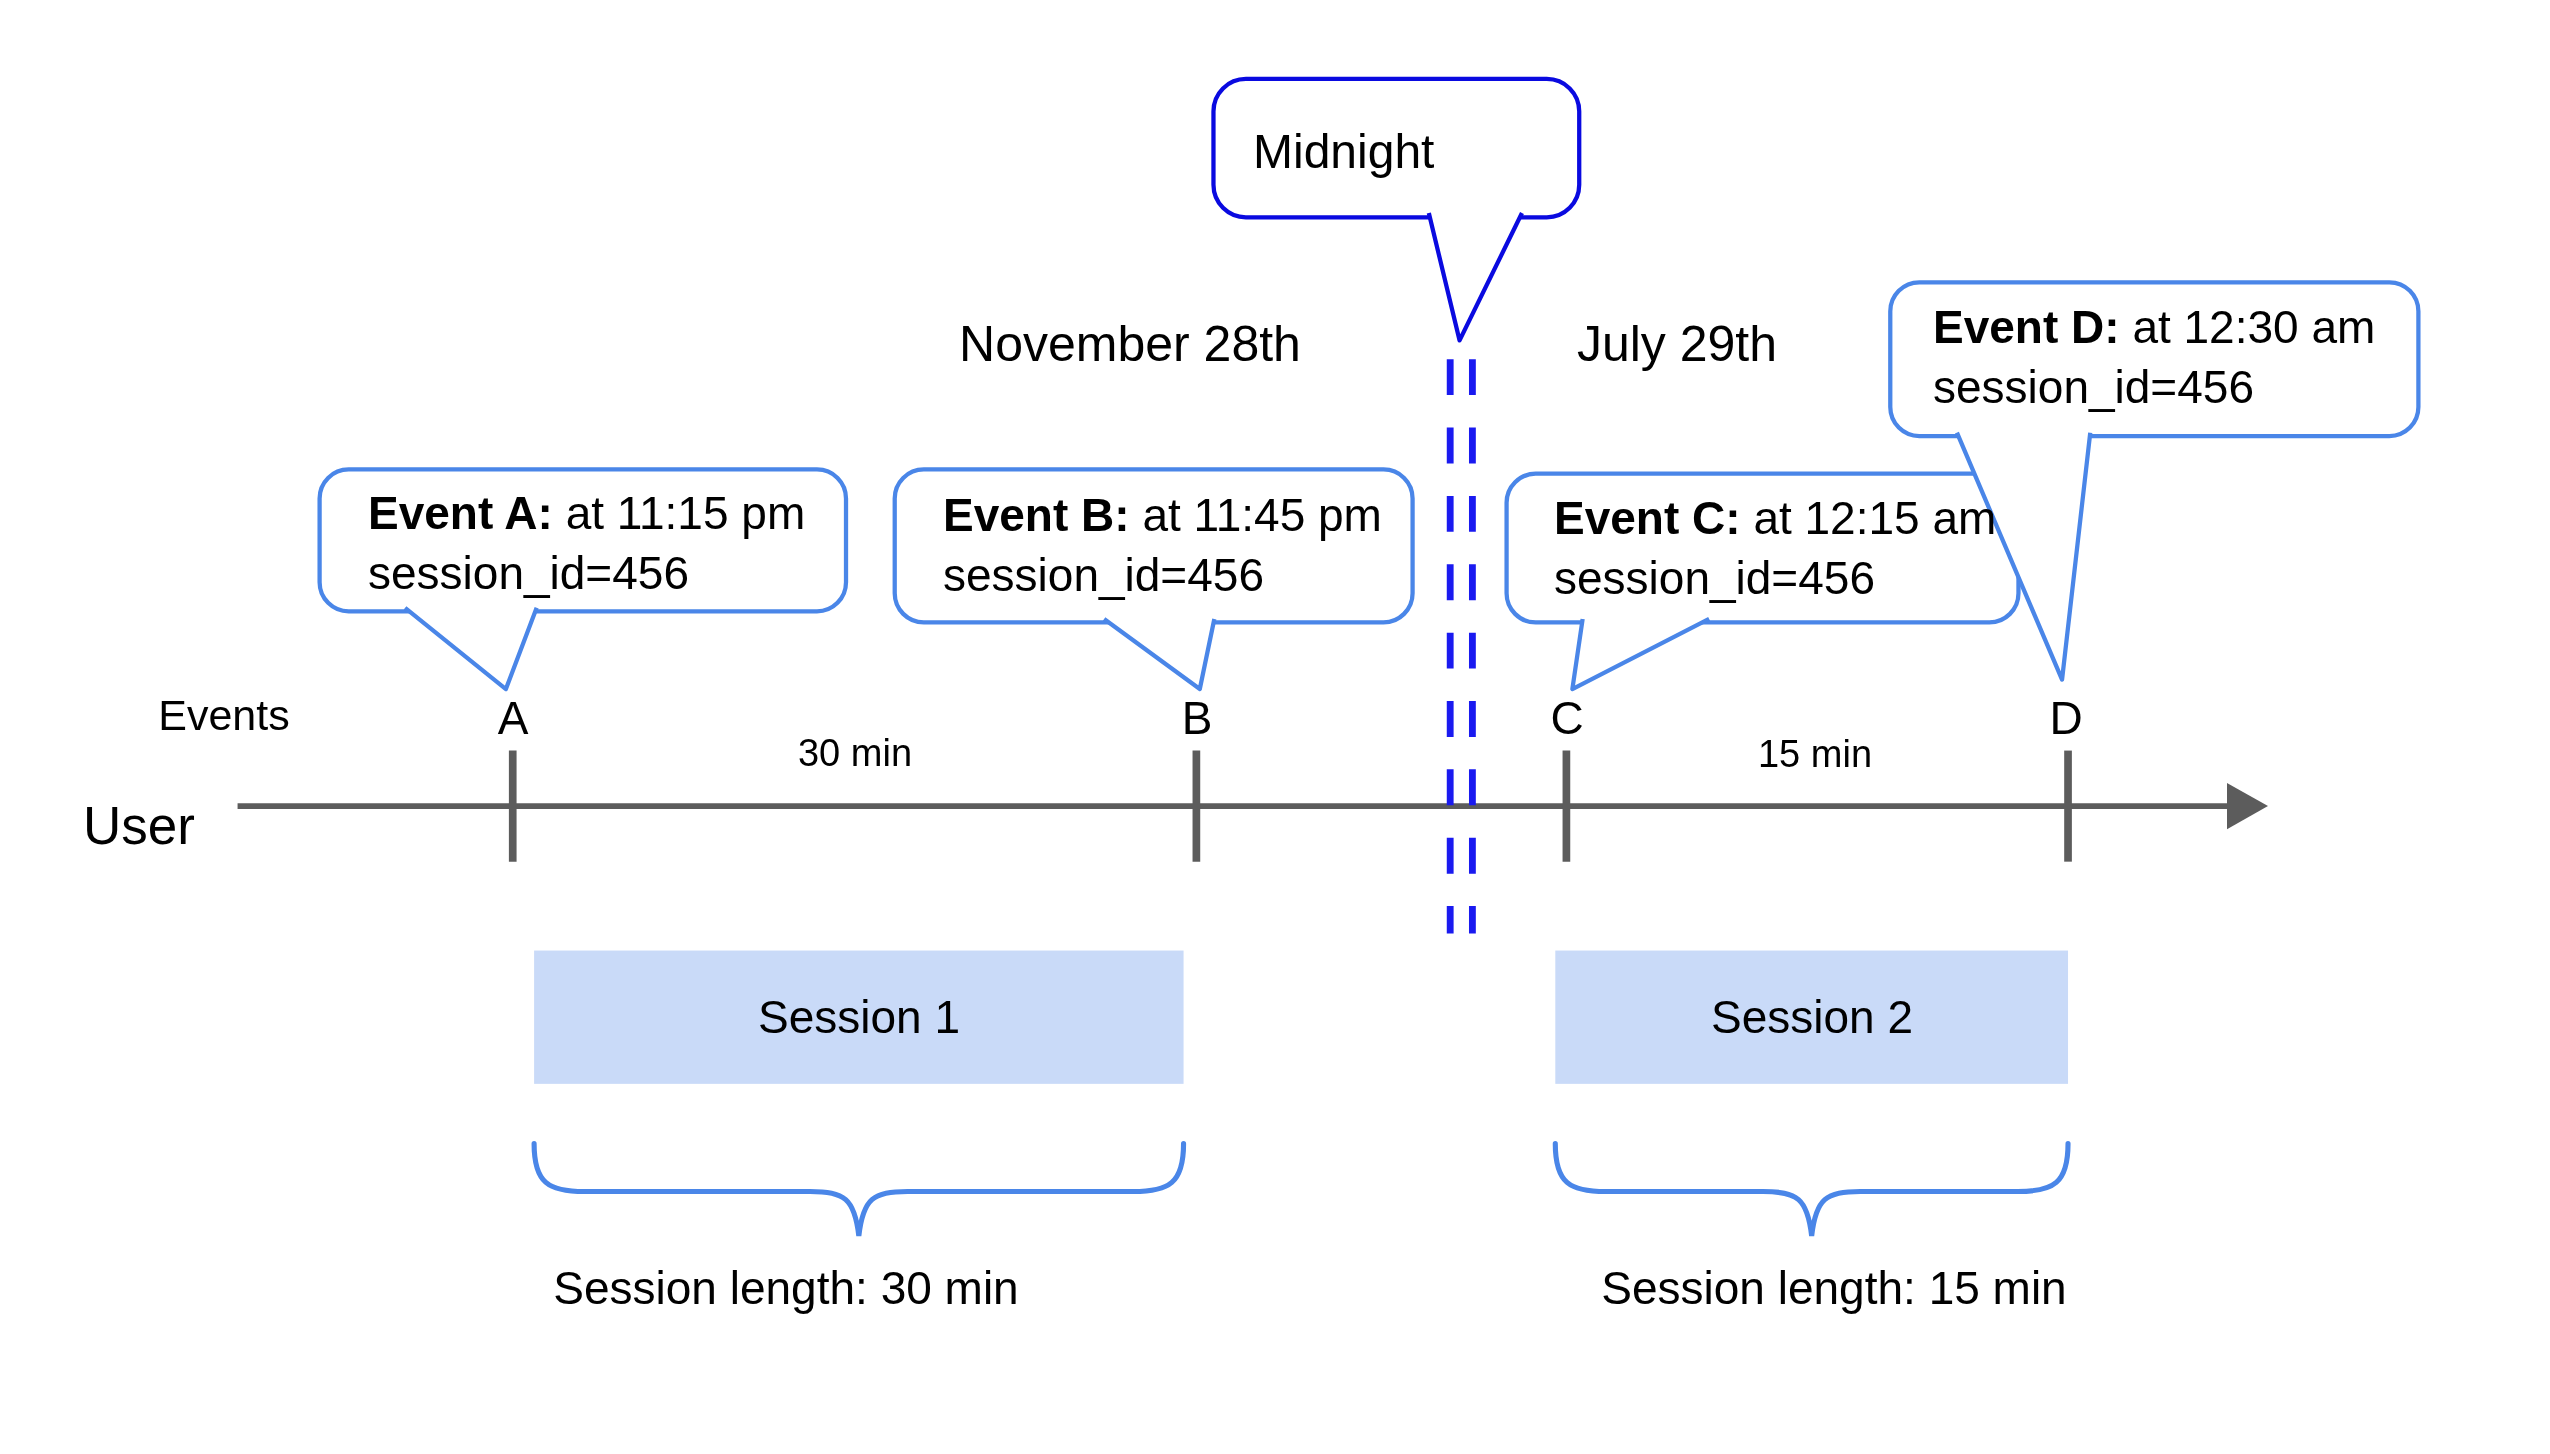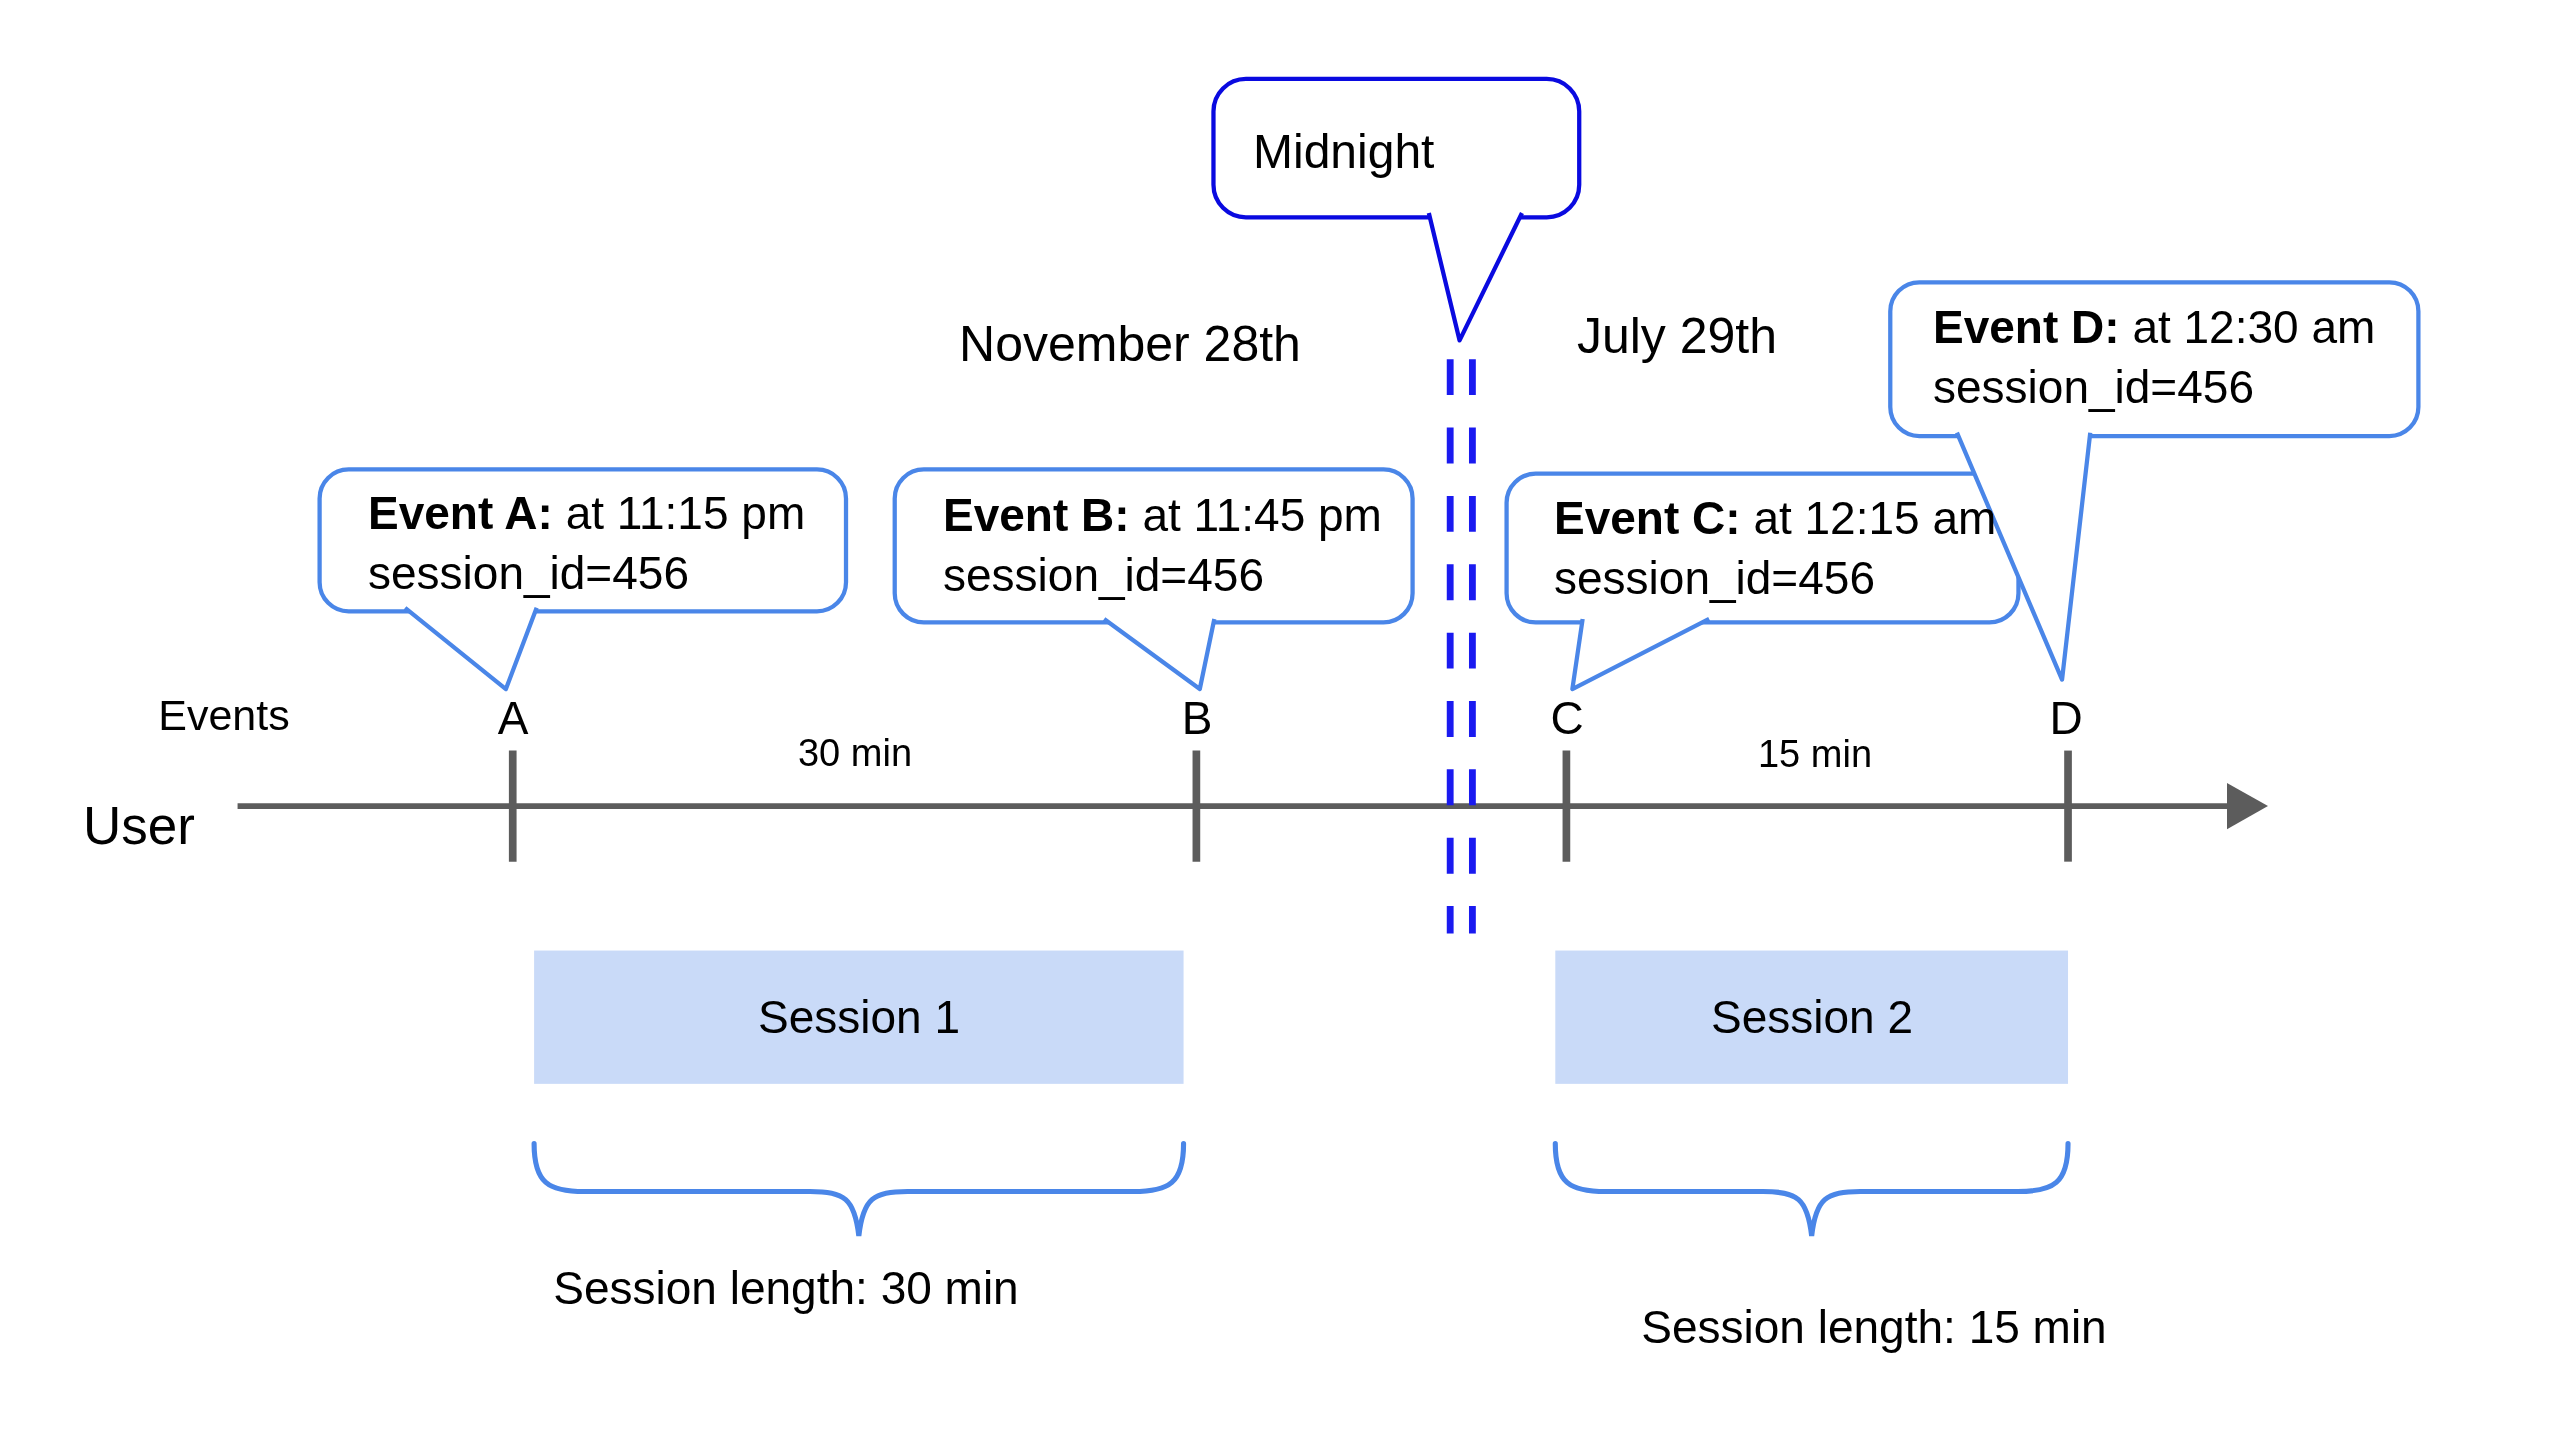--- a/index.html
+++ b/index.html
@@ -62,21 +62,21 @@
     <rect x="625" y="1112" width="760" height="156" fill="#c9daf8"></rect>
     <rect x="1820" y="1112" width="600" height="156" fill="#c9daf8"></rect>
 
     <path d="M 625 1338 C 625 1384 642 1394 684 1394 L 948 1394 C 988 1394 1000 1402 1005 1446
              C 1010 1402 1022 1394 1062 1394 L 1326 1394 C 1368 1394 1385 1384 1385 1338" fill="none" stroke="#4a86e8" stroke-width="6" stroke-linecap="round"></path>
     <path d="M 1820 1338 C 1820 1384 1837 1394 1879 1394 L 2063 1394 C 2103 1394 2115 1402 2120 1446
              C 2125 1402 2137 1394 2177 1394 L 2361 1394 C 2403 1394 2420 1384 2420 1338" fill="none" stroke="#4a86e8" stroke-width="6" stroke-linecap="round"></path>
   </svg>
 
   <div class="lbl date-label center" style="left:1130px;top:315px;">November 28th</div>
-  <div class="lbl date-label center" style="left:1677px;top:307px;">July 29th</div>
+  <div class="lbl date-label center" style="left:1677px;top:315px;">July 29th</div>
 
   <div class="lbl midnight-label" style="left:1253px;top:124px;">Midnight</div>
 
   <div class="lbl bubble-text" style="left:368px;top:483px;">
     <div><b>Event A:</b> <span>at 11:15 pm</span></div>
     <div>session_id=456</div>
   </div>
 
   <div class="lbl bubble-text" style="left:943px;top:485px;">
     <div><b>Event B:</b> <span>at 11:45 pm</span></div>
@@ -101,16 +101,16 @@
   <div class="lbl tick-label center" style="left:1567px;top:691px;">C</div>
   <div class="lbl tick-label center" style="left:2066px;top:691px;">D</div>
 
   <div class="lbl gap-label center" style="left:855px;top:732px;">30 min</div>
   <div class="lbl gap-label center" style="left:1815px;top:733px;">15 min</div>
 
   <div class="lbl session-label center" style="left:859px;top:990px;text-align:right;">Session 1</div>
   <div class="lbl session-label center" style="left:1812px;top:990px;">Session 2</div>
 
   <div class="lbl length-label center" style="left:786px;top:1261px;">Session length: 30 min</div>
-  <div class="lbl length-label center" style="left:1874px;top:1261px;margin-top:39px;">Session length: 15 min</div>
+  <div class="lbl length-label center" style="left:1834px;top:1261px;">Session length: 15 min</div>
 
 </div>
 
 
 </body></html>

